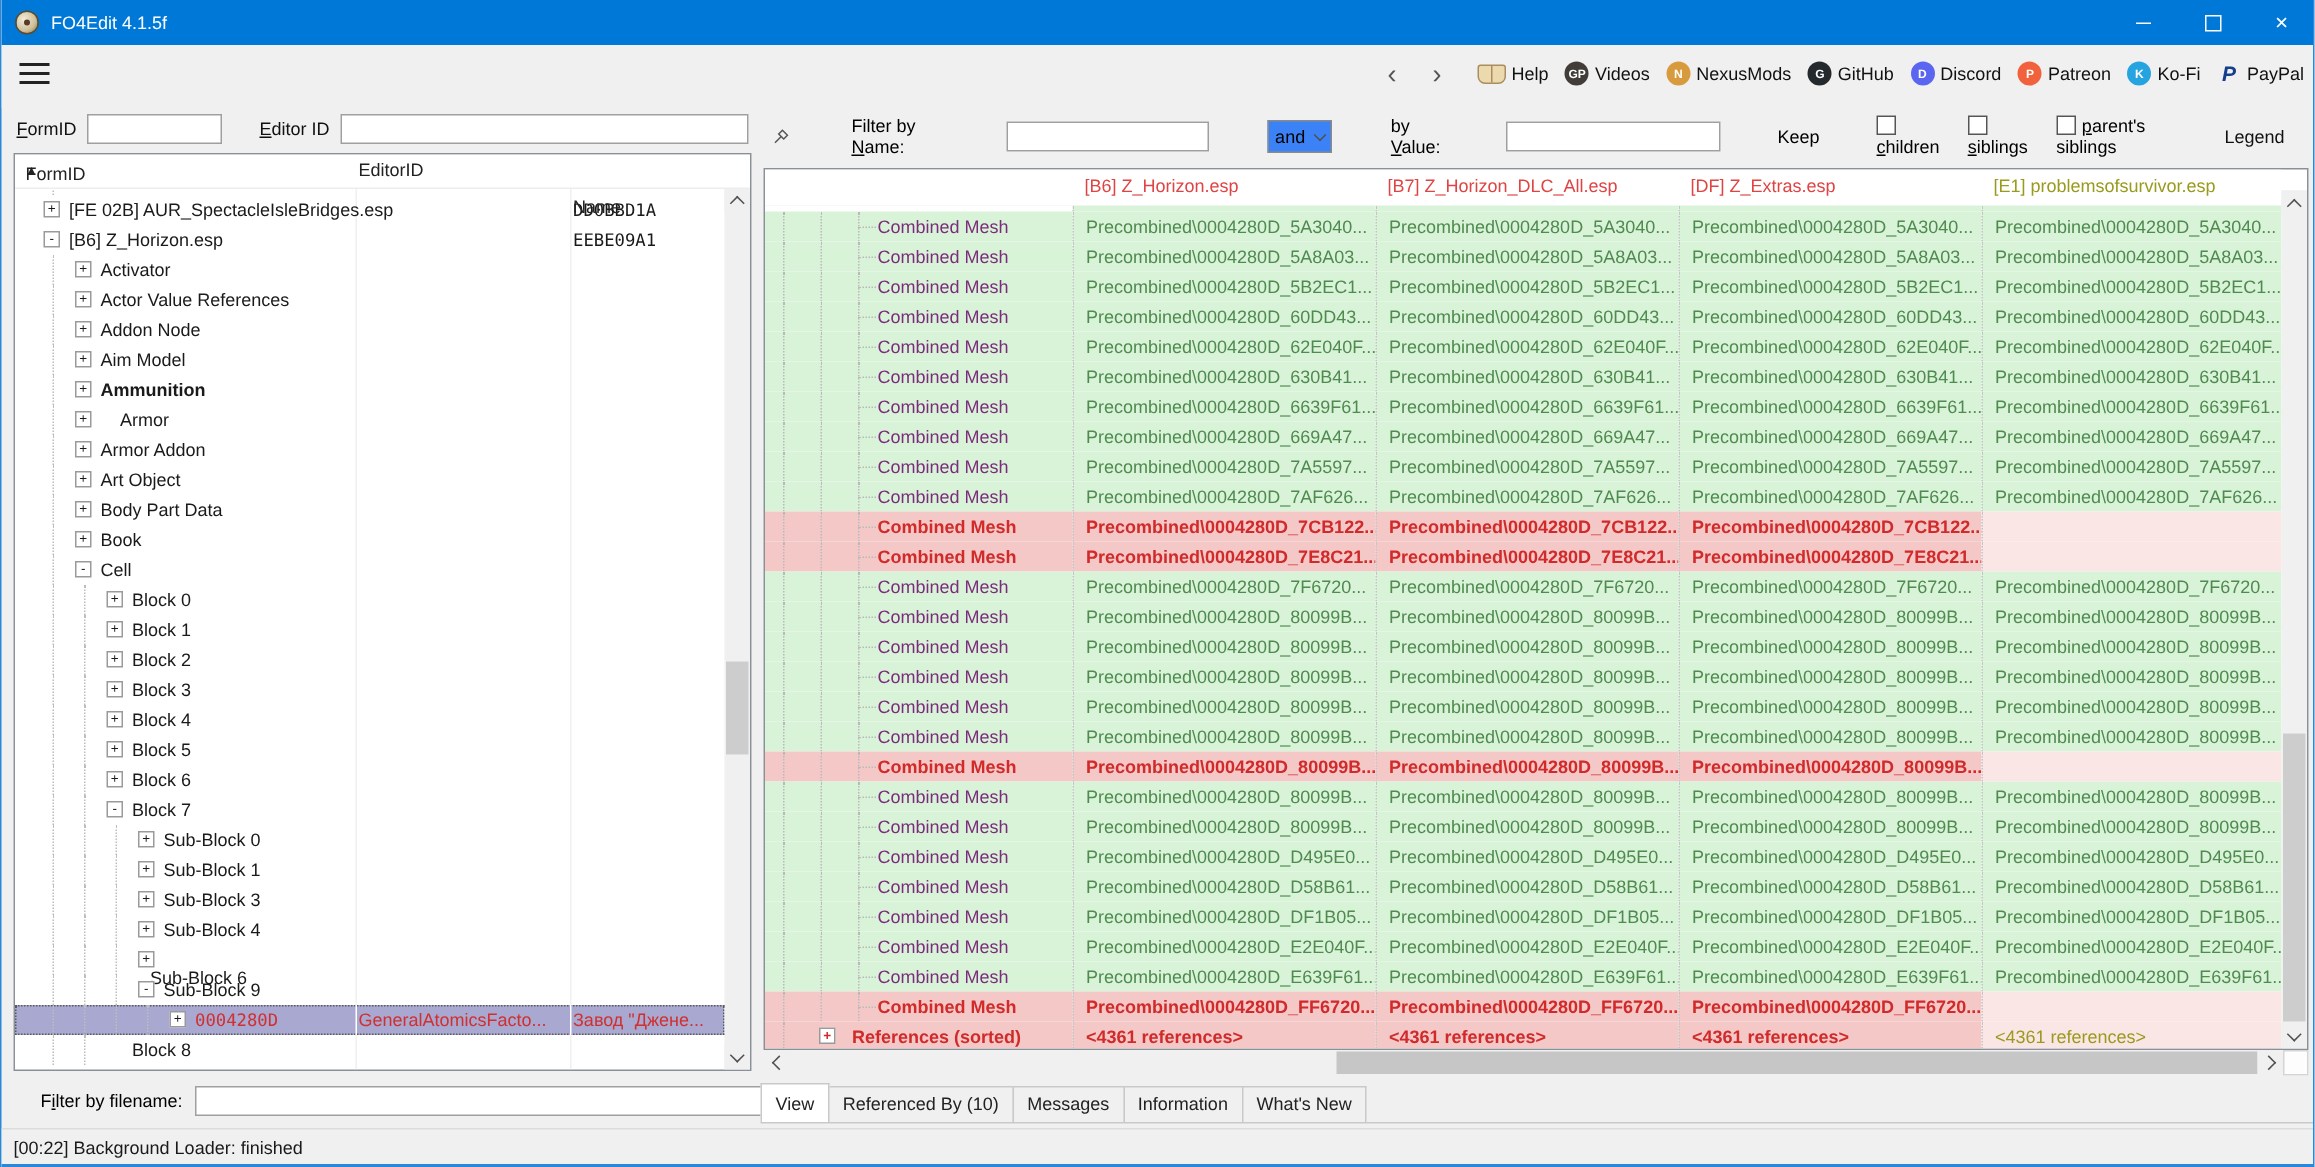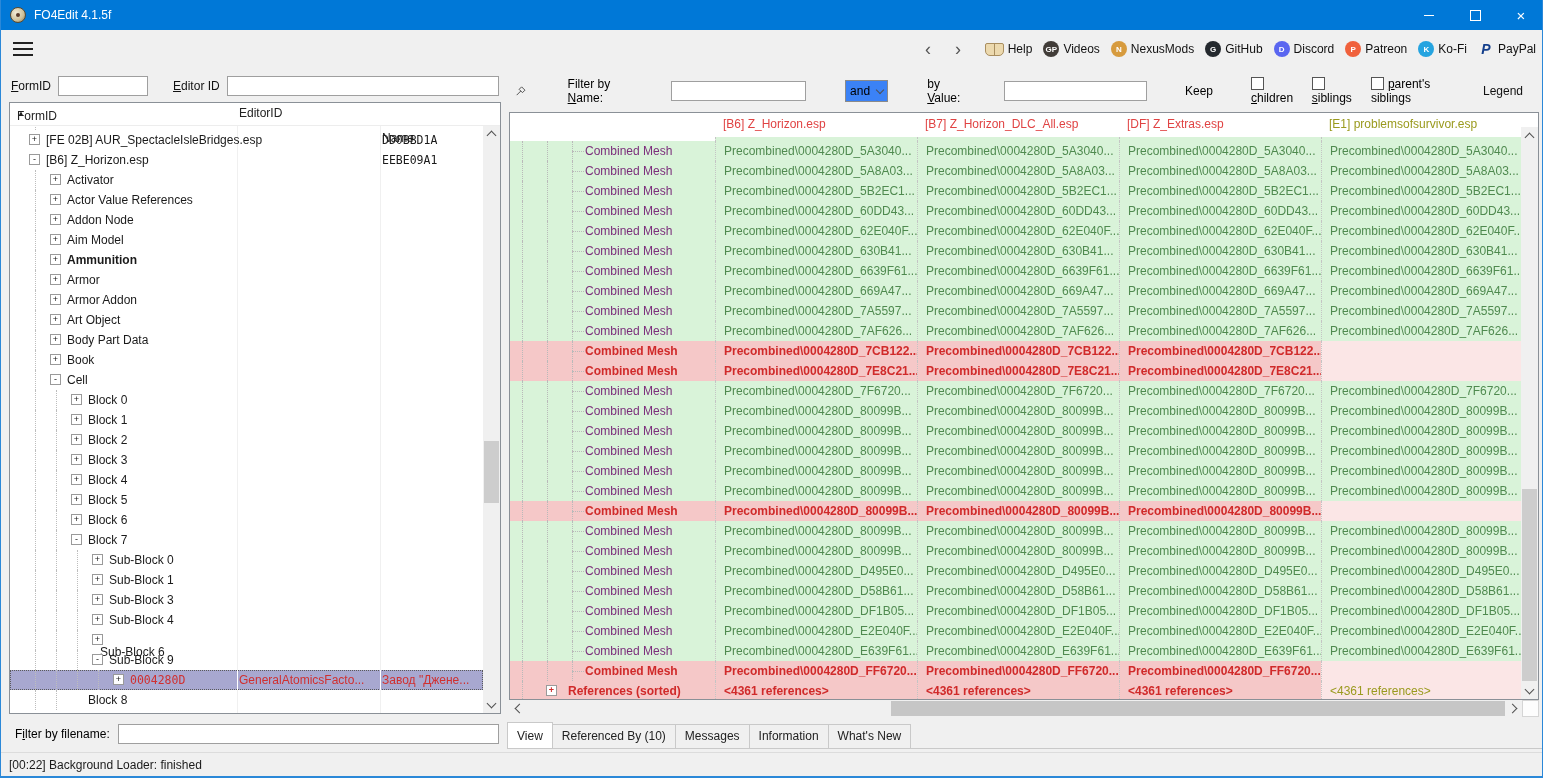--- a/index.html
+++ b/index.html
@@ -51,21 +51,21 @@
   .guide{position:absolute;top:0;bottom:0;width:0;border-left:1px dotted #bdbdbd;}
   .exp{position:absolute;top:4px;width:11px;height:11px;border:1px solid #9a9a9a;background:#fff;font-size:9px;line-height:9px;text-align:center;box-sizing:border-box;z-index:2;}
   .tlab{position:absolute;top:0;}
   .tcell{position:absolute;top:0;overflow:hidden;white-space:nowrap;}
   .tcell.ed{left:229px;width:139px;}
   .tcell.nm{left:372px;width:98px;}
   .trow.sel{background:#a8a8d0;outline:1px dotted #5a5a5a;outline-offset:-1px;}
   .trow.sel .tlab,.trow.sel .tcell{color:#d03030;}
   .trow.sel::before{content:'';position:absolute;left:227px;top:0;bottom:0;width:1px;background:#fff;}
   .trow.sel::after{content:'';position:absolute;left:370px;top:0;bottom:0;width:1px;background:#fff;}
-  .fname-row{left:8px;top:722px;width:492px;height:24px;display:flex;align-items:center;justify-content:center;}
+  .fname-row{left:20px;top:722px;width:492px;height:24px;display:flex;align-items:center;justify-content:center;}
 
   
   .vscroll{position:absolute;right:0;top:22px;bottom:0;width:17px;background:#f0f0f0;}
   .vscroll2{position:absolute;right:0;top:14px;bottom:0;width:17px;background:#f0f0f0;}
   .sb-btn{position:absolute;left:0;width:17px;height:17px;display:flex;align-items:center;justify-content:center;background:#f0f0f0;}
   .chev{width:6px;height:6px;border-right:1.4px solid #505050;border-bottom:1.4px solid #505050;display:block;}
   .chev.up{transform:rotate(-135deg);margin-top:3px;}
   .chev.down{transform:rotate(45deg);margin-bottom:3px;}
   .chev.left{transform:rotate(135deg);margin-left:3px;}
   .chev.right{transform:rotate(-45deg);margin-right:3px;}
@@ -228,21 +228,21 @@
         <span class="tlab" style="left: 57px;">Aim Model</span>
       </div>
       <div class="trow">
         <span class="guide" style="left: 25px;"></span>
         <span class="exp" style="left: 40px;">+</span>
         <span class="tlab" style="left: 57px; font-weight: bold;">Ammunition</span>
       </div>
       <div class="trow">
         <span class="guide" style="left: 25px;"></span>
         <span class="exp" style="left: 40px;">+</span>
-        <span class="tlab" style="left: 57px;">Armor</span>
+        <span class="tlab" style="left: 70px;">Armor</span>
       </div>
       <div class="trow">
         <span class="guide" style="left: 25px;"></span>
         <span class="exp" style="left: 40px;">+</span>
         <span class="tlab" style="left: 57px;">Armor Addon</span>
       </div>
       <div class="trow">
         <span class="guide" style="left: 25px;"></span>
         <span class="exp" style="left: 40px;">+</span>
         <span class="tlab" style="left: 57px;">Art Object</span>

